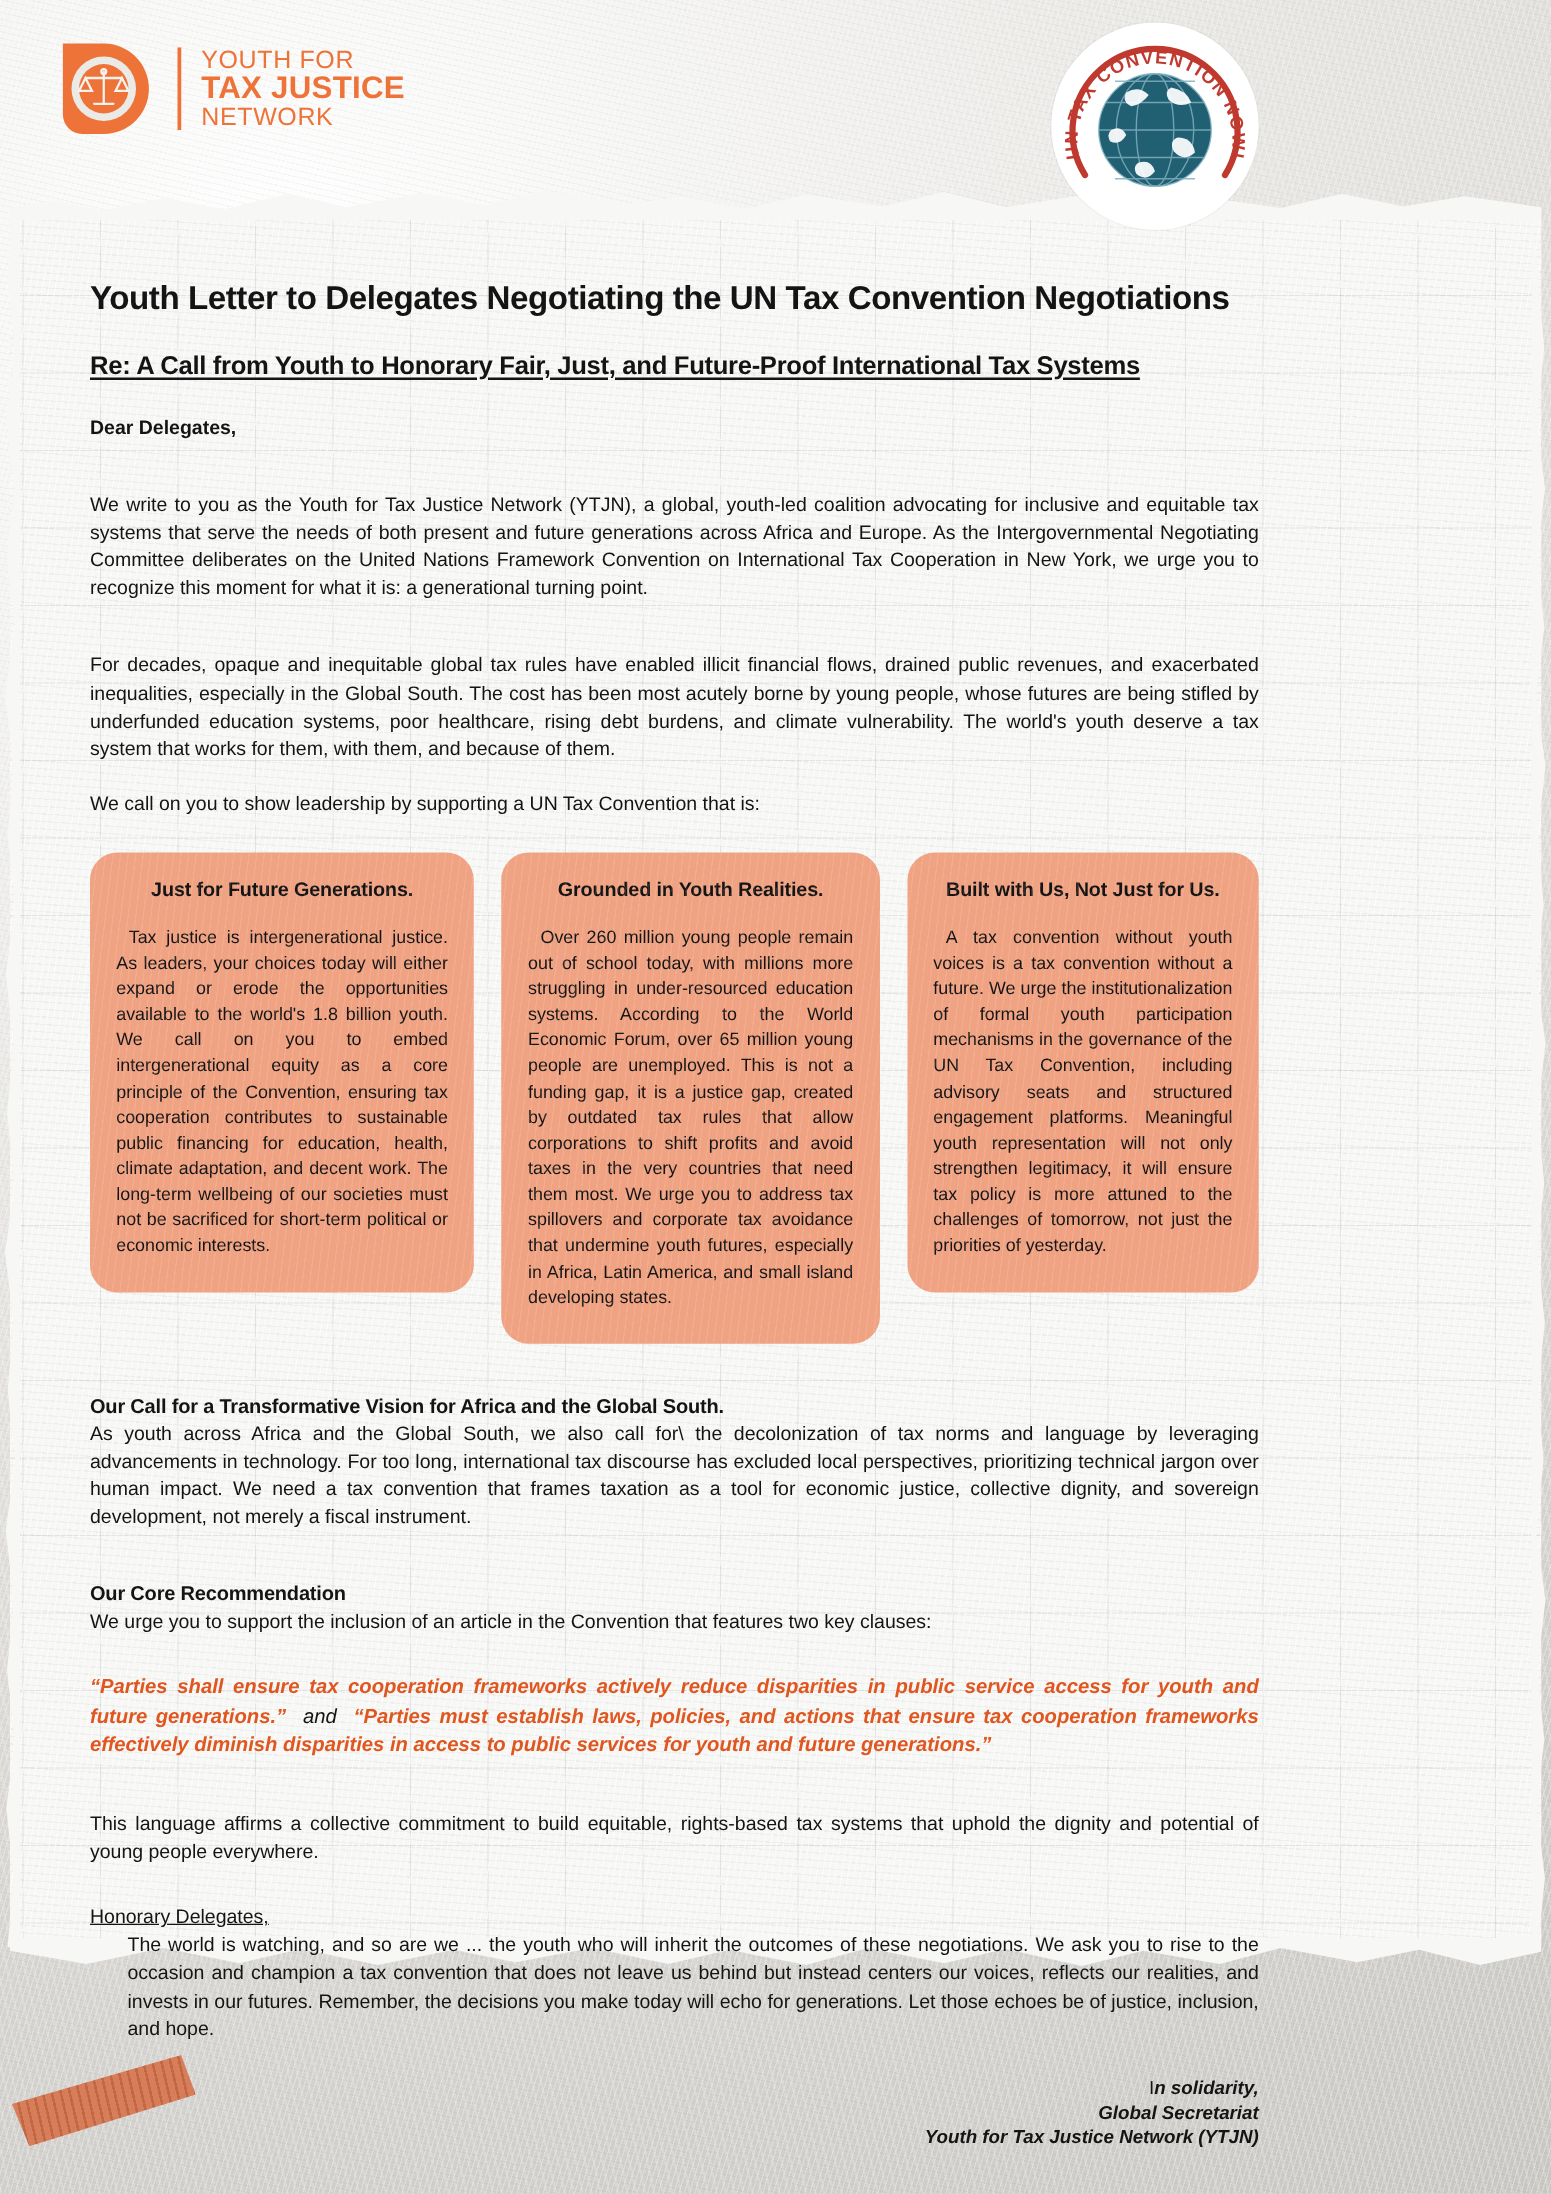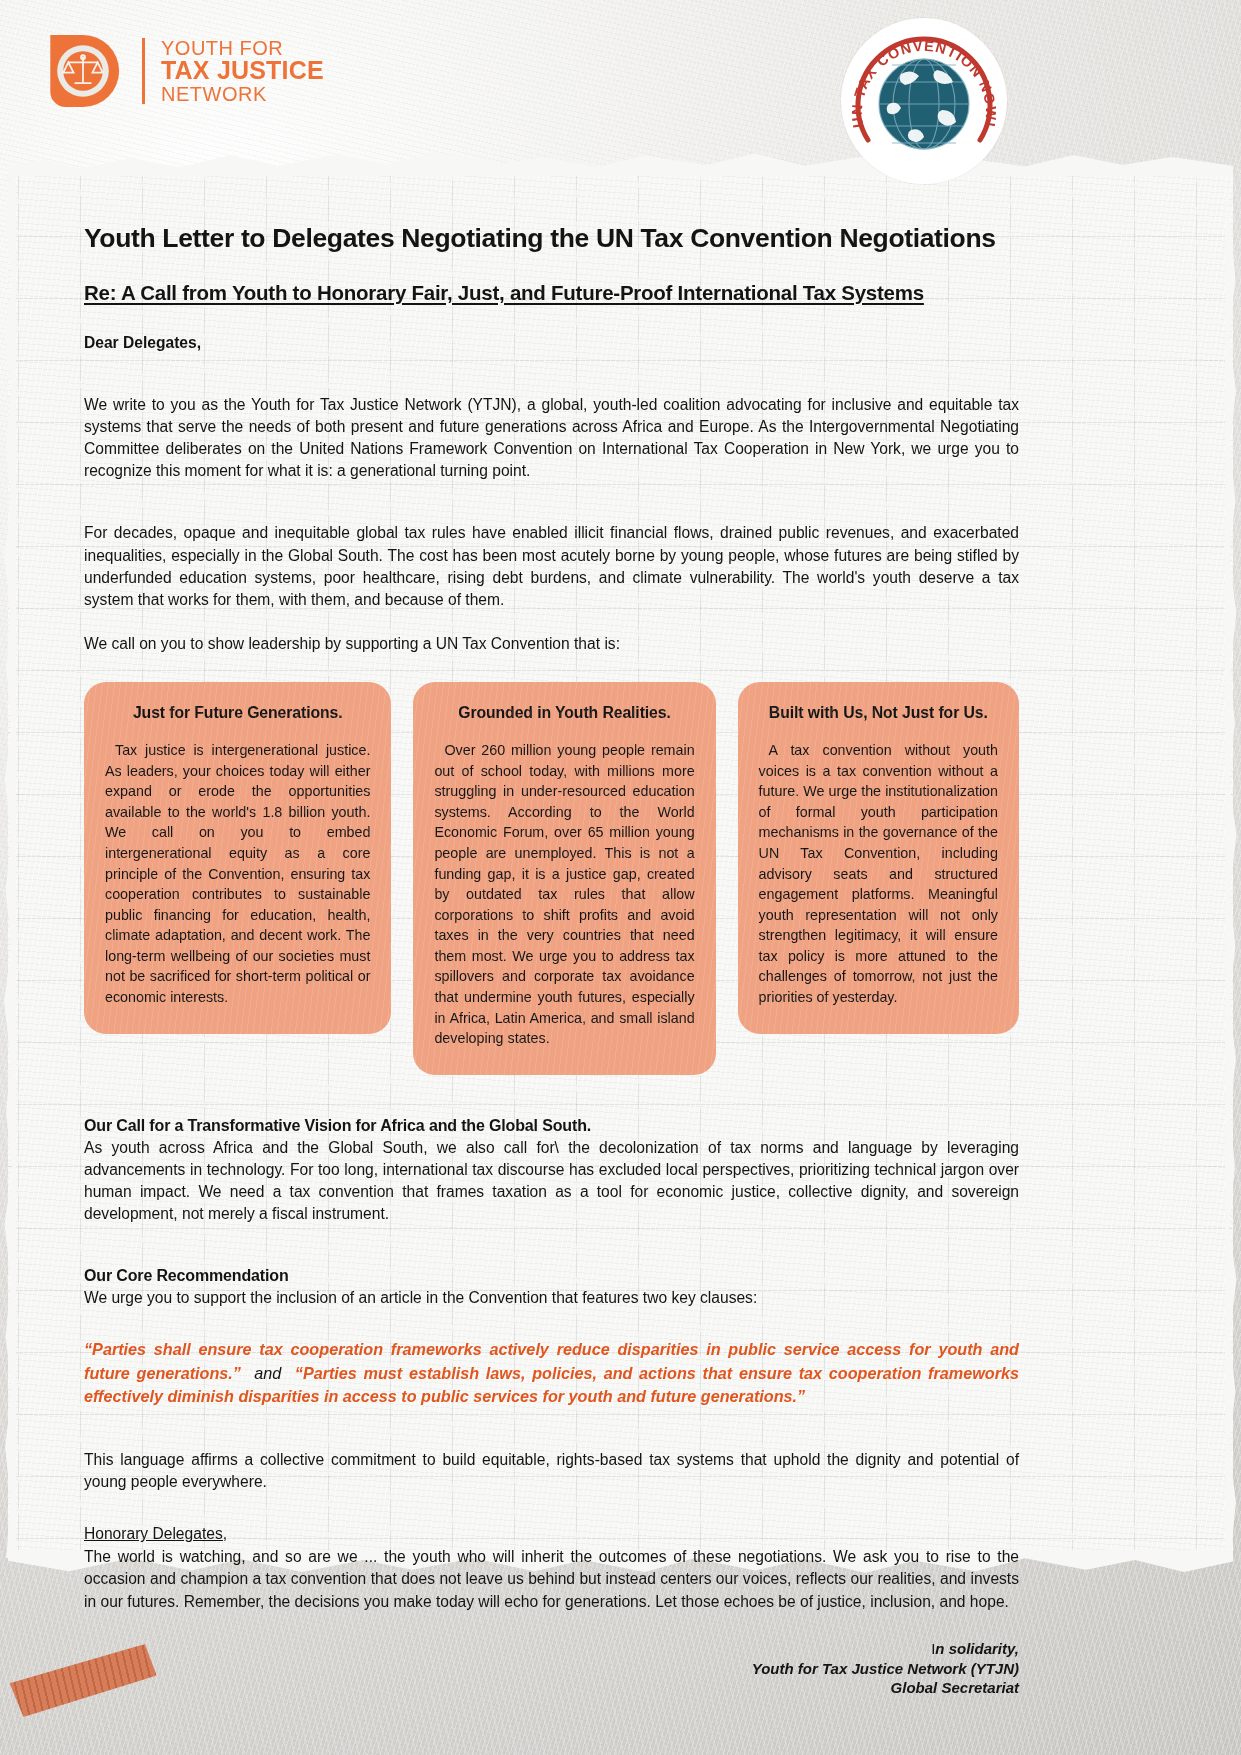--- a/index.html
+++ b/index.html
@@ -142,21 +142,21 @@
     width: 166px;
     height: 166px;
     border-radius: 50%;
     background: #ffffff;
     box-shadow: 0 0 0 1px rgba(0,0,0,.03);
   }
 
   
   .doc {
     position: absolute;
-    left: 84px;
+    left: 72px;
     top: 0;
     width: 935px;
     z-index: 5;
     color: #141414;
   }
 
   h1.doc-title {
     margin-top: 224px;
     font-size: 26.5px;
     font-weight: 800;
@@ -240,21 +240,21 @@
     color: #e0561f;
     text-align: justify;
   }
   .quote .conj {
     color: #141414;
     font-weight: 400;
     font-style: italic;
   }
 
   .closing-head { margin-top: 30px; font-size: 15.6px; line-height: 1.42; text-decoration: underline; }
-  .closing-head + p.para { margin-top: 1px; }
+  .closing-head + p.para { margin-top: 1px; margin-left: 30px; }
 
   .signoff {
     margin-top: 26px;
     font-size: 15px;
     font-weight: 800;
     font-style: italic;
     line-height: 1.32;
     text-align: right;
   }
   .signoff .lead-cap { font-style: normal; font-weight: 400; }
@@ -385,18 +385,18 @@
 
   <p class="quote"><span>“Parties shall ensure tax cooperation frameworks actively reduce disparities in public service access for youth and future generations.”</span><span class="conj">&nbsp; </span><span class="conj">and</span><span class="conj">&nbsp; </span><span>“Parties must establish laws, policies, and actions that ensure tax cooperation frameworks effectively diminish disparities in access to public services for youth and future generations.”</span></p>
 
   <p class="para">This language affirms a collective commitment to build equitable, rights-based tax systems that uphold the dignity and potential of young people everywhere.</p>
 
   <p class="closing-head">Honorary Delegates,</p>
   <p class="para">The world is watching, and so are we ... the youth who will inherit the outcomes of these negotiations. We ask you to rise to the occasion and champion a tax convention that does not leave us behind but instead centers our voices, reflects our realities, and invests in our futures. Remember, the decisions you make today will echo for generations. Let those echoes be of justice, inclusion, and hope.</p>
 
   <div class="signoff">
     <div><span class="lead-cap">I</span><span>n solidarity,</span></div>
+    <div>Global Secretariat</div>
     <div>Youth for Tax Justice Network (YTJN)</div>
-    <div>Global Secretariat</div>
   </div>
 </div>
 
 <div class="tape"></div>
 
 </body></html>

